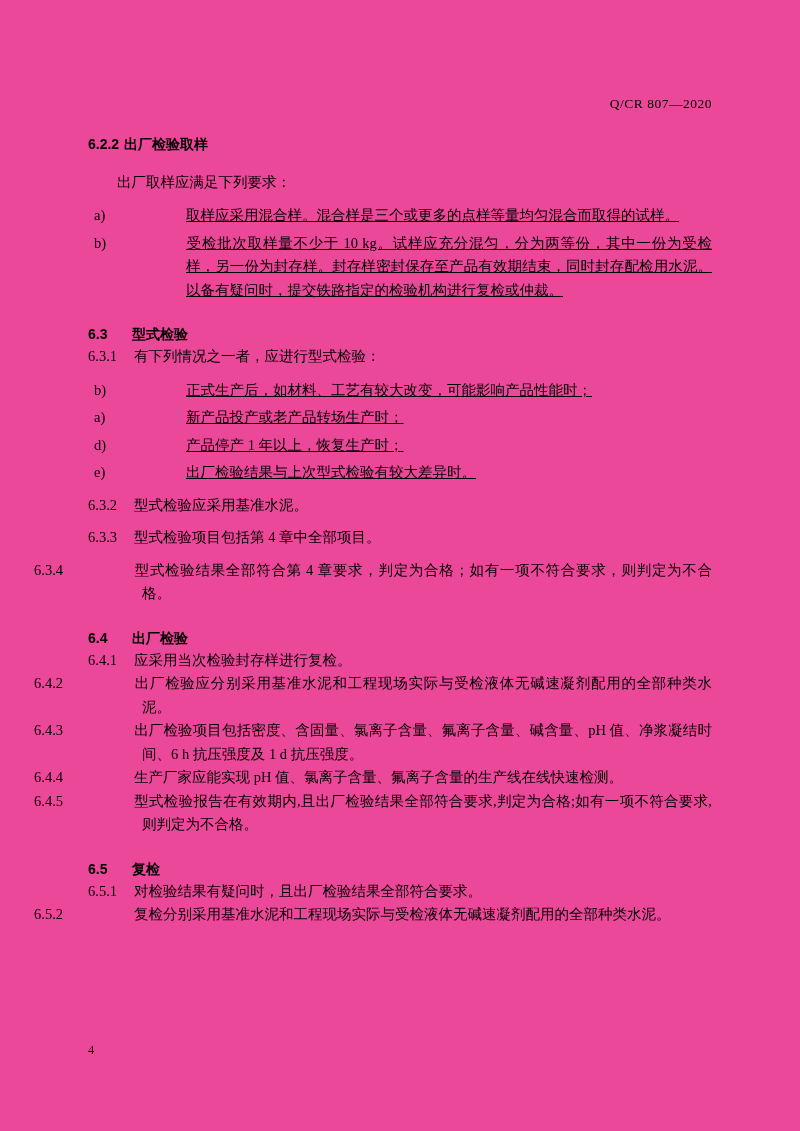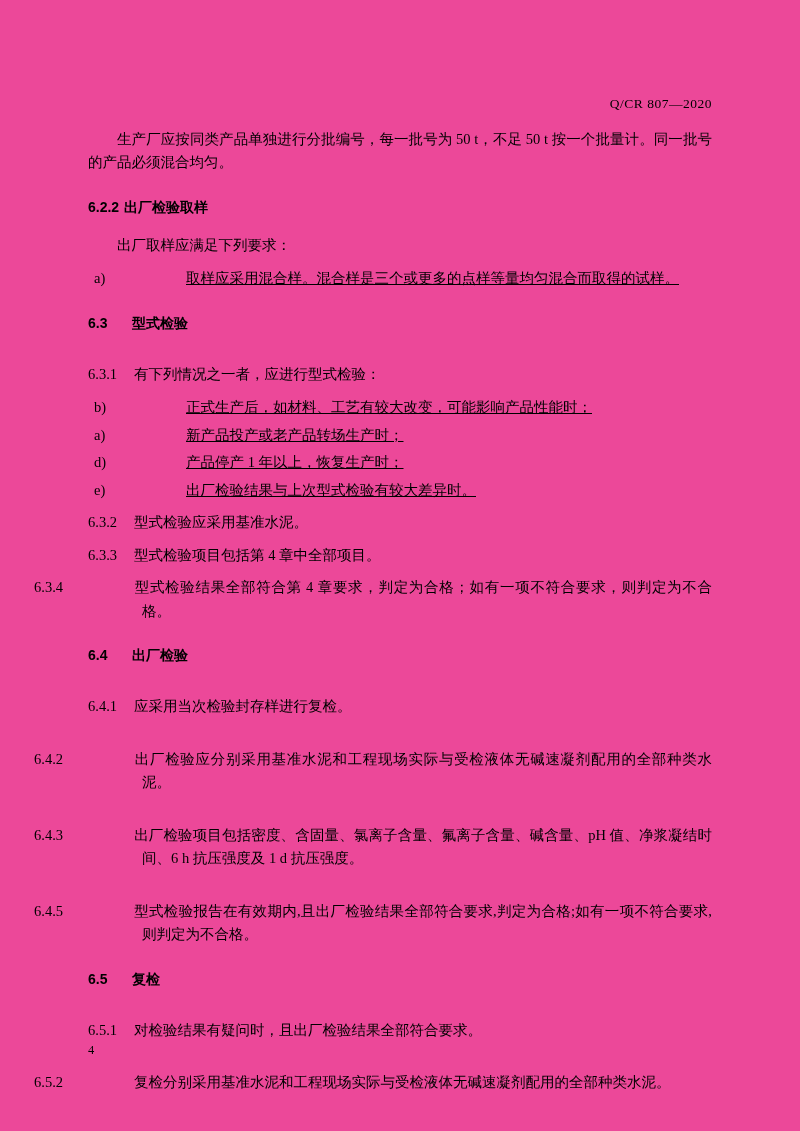--- a/index.html
+++ b/index.html
@@ -49,21 +49,21 @@
   .clause-h .num {
     display: inline-block;
     min-width: 44px;
   }
   .clause-h.lvl2 .num {
     min-width: 36px;
   }
   .numbered {
     font-size: 14.5px;
     line-height: 1.62;
-    margin-top: 29px;
+    margin-top: 0;
     text-align: justify;
   }
   .numbered .lbl {
     display: inline-block;
     min-width: 46px;
   }
   .hang {
     padding-left: 54px;
     text-indent: -54px;
   }
@@ -95,31 +95,33 @@
   }
 </style>
 </head>
 <body>
 
 <div class="page">
   <div class="content">
 
     <div class="header">Q/CR 807—2020</div>
 
-    <div class="para indent2">生产厂应按同类产品单独进行分批编号，每一批号为 50 t，不足 50 t 按一个批量计。同一批号的产品必须混合均匀。</div>
 
     <div class="clause-h lvl2">
       <span class="num">6.2.2</span><span>出厂检验取样</span>
     </div>
 
     <div class="para indent2">出厂取样应满足下列要求：</div>
 
     <div class="list">
       <div class="list-item">
         <span class="mk">a)</span><span>取样应采用混合样。混合样是三个或更多的点样等量均匀混合而取得的试样。</span>
+      </div>
+      <div class="list-item">
+        <span class="mk">b)</span><span>受检批次取样量不少于 10 kg。试样应充分混匀，分为两等份，其中一份为受检样，另一份为封存样。封存样密封保存至产品有效期结束，同时封存配检用水泥。以备有疑问时，提交铁路指定的检验机构进行复检或仲裁。</span>
       </div>
     </div>
 
     <div class="clause-h">
       <span class="num">6.3</span><span>型式检验</span>
     </div>
 
     <div class="numbered">
       <span class="lbl">6.3.1</span><span>有下列情况之一者，应进行型式检验：</span>
     </div>
@@ -160,20 +162,23 @@
     </div>
 
     <div class="numbered hang">
       <span class="lbl">6.4.2</span><span>出厂检验应分别采用基准水泥和工程现场实际与受检液体无碱速凝剂配用的全部种类水泥。</span>
     </div>
 
     <div class="numbered hang">
       <span class="lbl">6.4.3</span><span>出厂检验项目包括密度、含固量、氯离子含量、氟离子含量、碱含量、pH 值、净浆凝结时间、6 h 抗压强度及 1 d 抗压强度。</span>
     </div>
 
+    <div class="numbered hang">
+      <span class="lbl">6.4.4</span><span>生产厂家应能实现 pH 值、氯离子含量、氟离子含量的生产线在线快速检测。</span>
+    </div>
 
     <div class="numbered hang">
       <span class="lbl">6.4.5</span><span>型式检验报告在有效期内,且出厂检验结果全部符合要求,判定为合格;如有一项不符合要求,则判定为不合格。</span>
     </div>
 
     <div class="clause-h">
       <span class="num">6.5</span><span>复检</span>
     </div>
 
     <div class="numbered">

